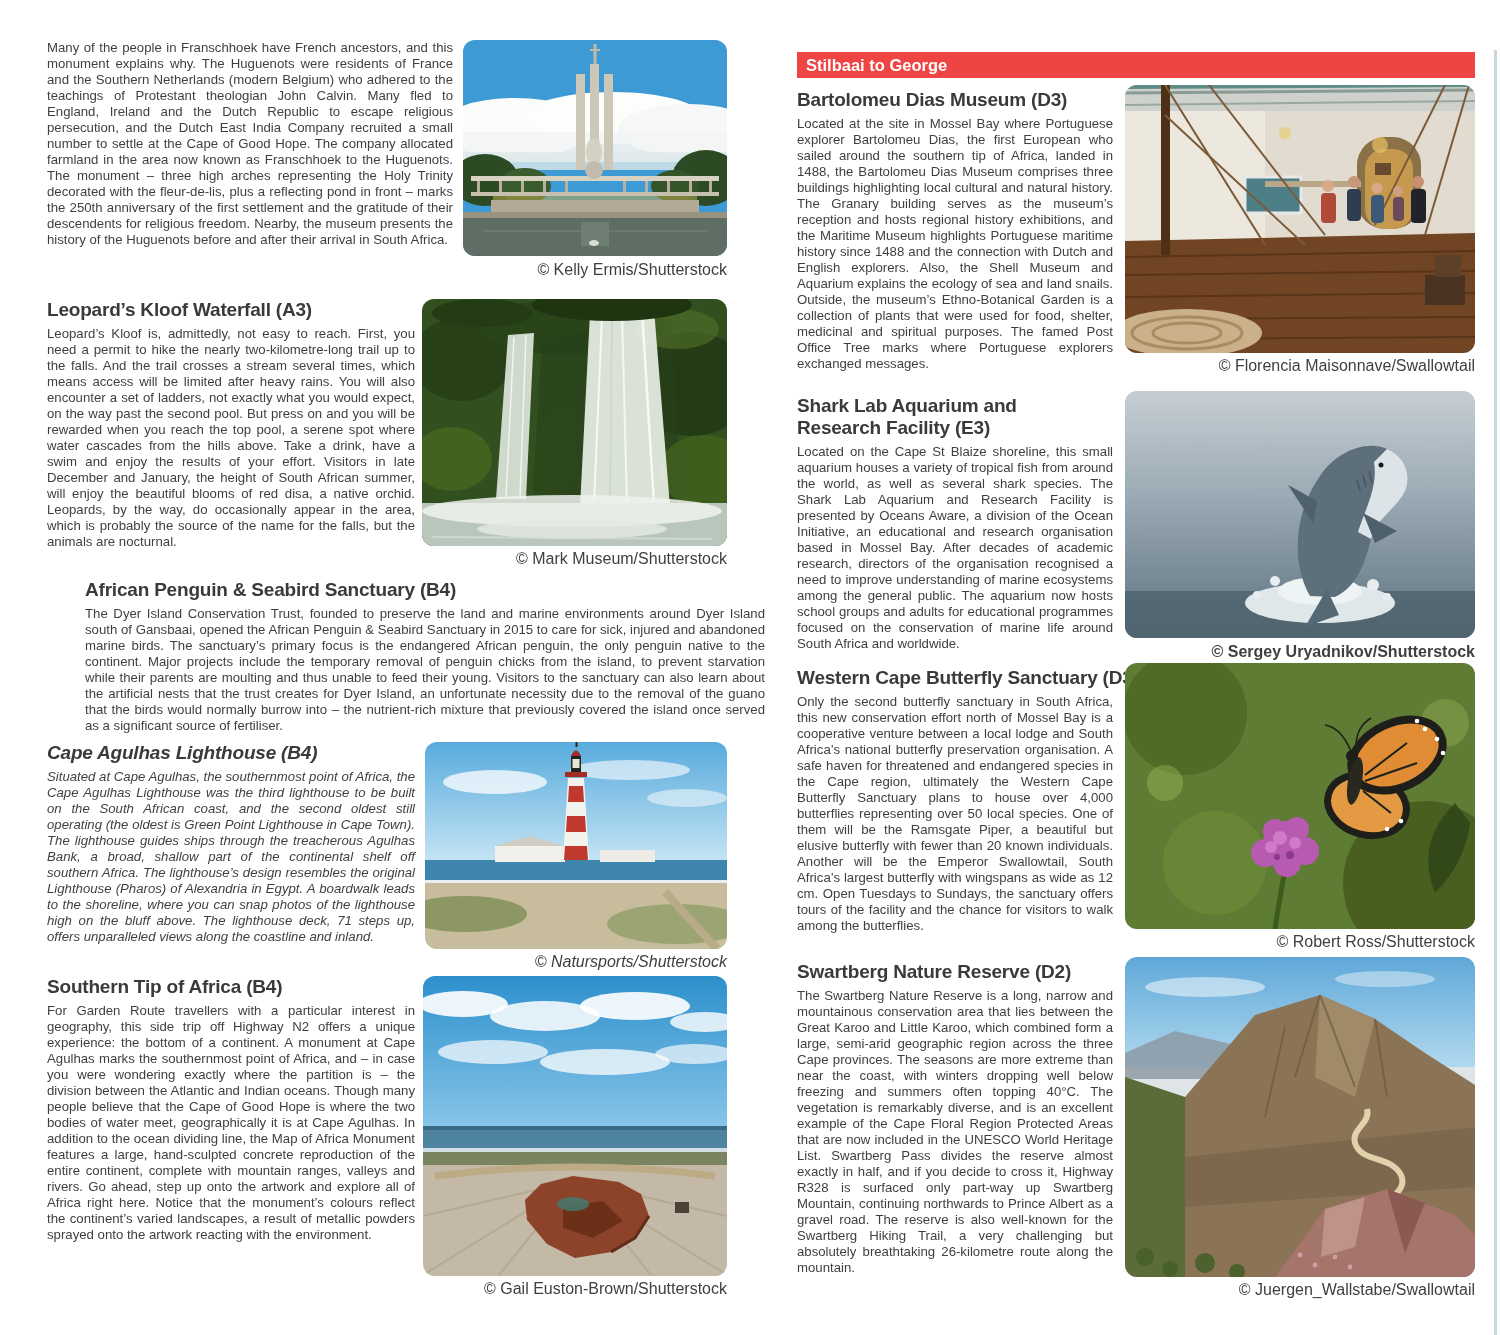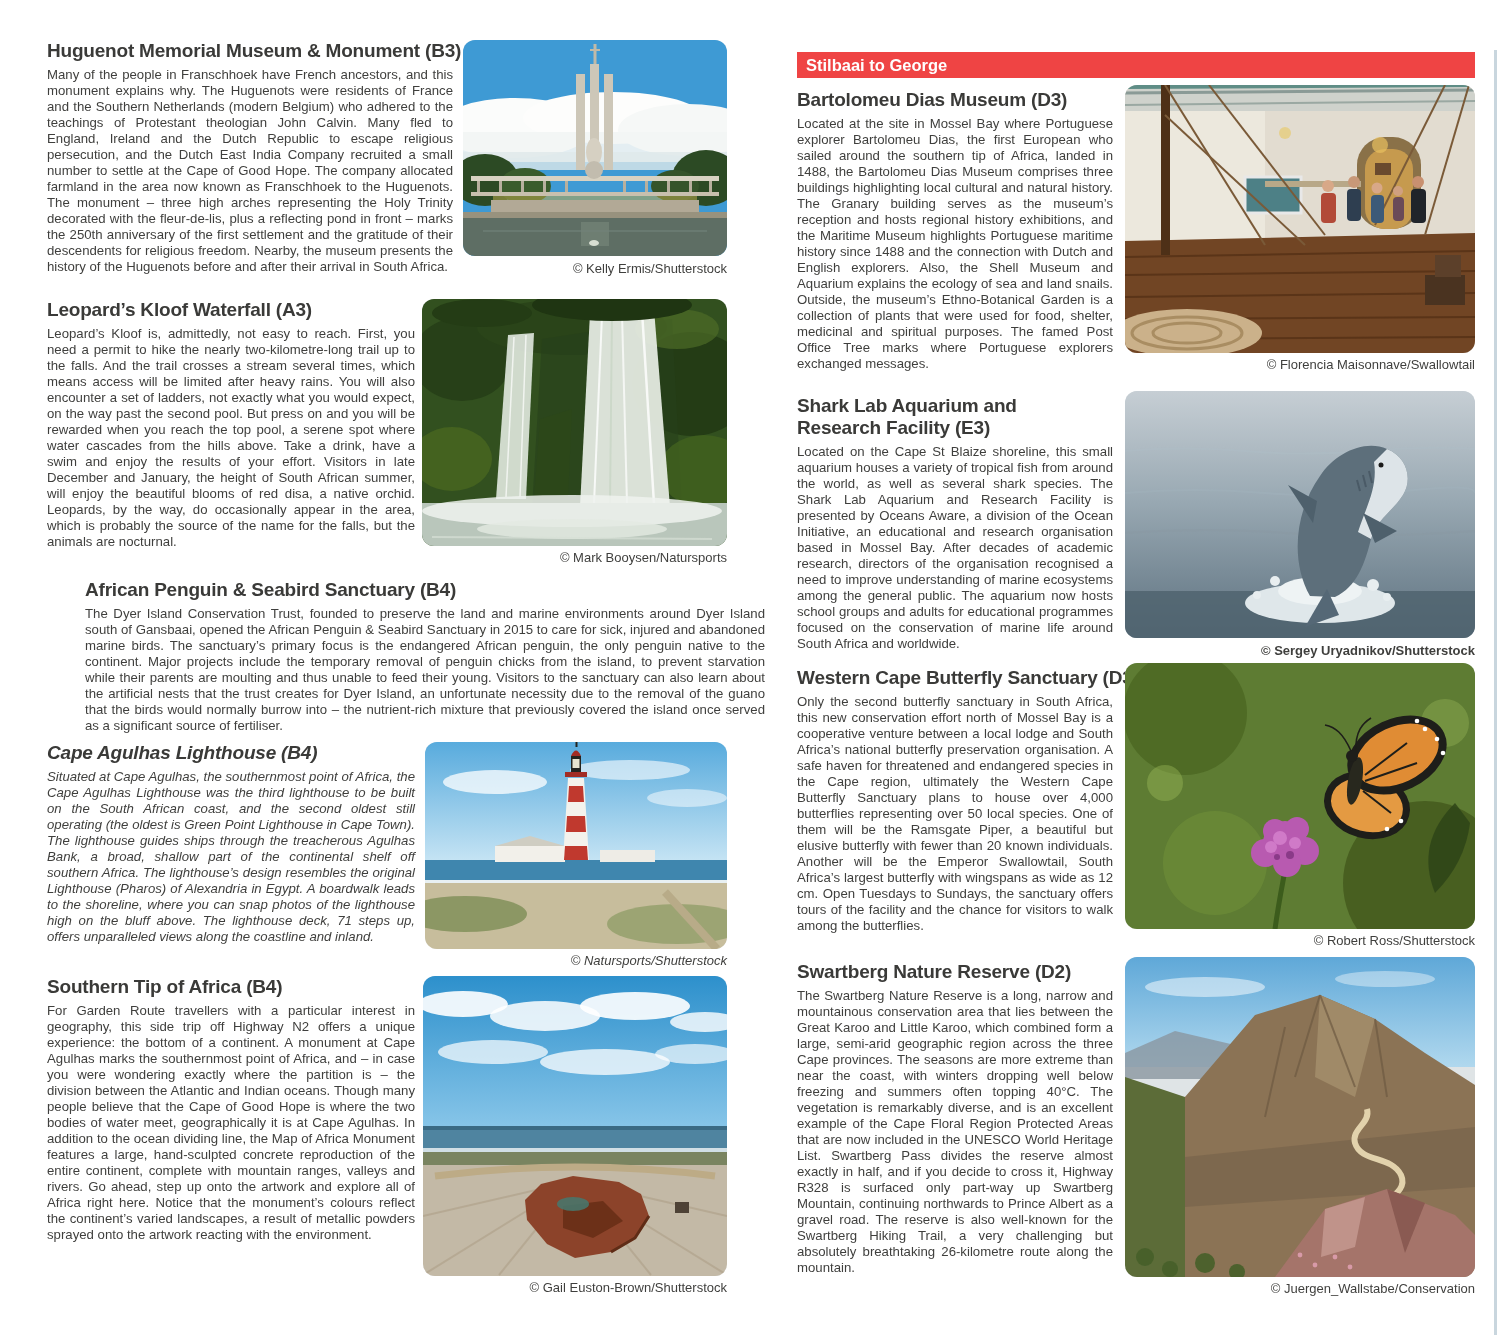--- a/index.html
+++ b/index.html
@@ -11,40 +11,39 @@
   .banner{height:26px;background:#ef4444;color:#ffffff;font-weight:bold;
           font-size:16.5px;line-height:26px;padding-left:9px;box-sizing:border-box;
           margin-bottom:11px;}
   .section{position:relative;}
   .section-title{font-weight:bold;font-size:19px;line-height:22px;color:#3a3a38;
                  letter-spacing:-0.2px;margin:0 0 5px 0;white-space:pre;}
   .body-text{font-size:13.2px;line-height:16px;text-align:justify;color:#3f3f3d;}
   .photo{position:absolute;right:0;top:0;border-radius:12px;overflow:hidden;
          background:#dfe4e6;}
   .photo svg{display:block;}
-  .credit{position:absolute;right:0;font-size:13px;color:#3f3f3d;text-align:right;}
+  .credit{position:absolute;right:0;font-size:16px;color:#3f3f3d;text-align:right;}
   
   .s1 .body-text{width:406px;} .s1{min-height:259px;}
   .s2 .body-text{width:368px;} .s2{min-height:280px;}
   .s3 .body-text{width:680px;} .s3{min-height:163px;margin-left:38px;}
   .s4 .body-text{width:368px;} .s4{min-height:234px;font-style:italic;}
   .s5 .body-text{width:368px;} .s5{min-height:320px;}
   
   .rsec .body-text{width:316px;}
   .ra{min-height:306px;} .rb{min-height:272px;} .rc{min-height:294px;} .rd{min-height:330px;}
   .edge-strip{position:absolute;left:1494px;top:50px;width:3px;height:1285px;
               background:#c9d6de;}
 </style>
 </head>
 <body>
 
 <div class="col col-left">
 
   <div class="section s1">
-    <h2 class="section-title">Huguenot Memorial Museum &amp; Monument (B3)</h2>
     <div class="body-text">Many of the people in Franschhoek have French ancestors, and this monument explains why. The Huguenots were residents of France and the Southern Netherlands (modern Belgium) who adhered to the teachings of Protestant theologian John Calvin. Many fled to England, Ireland and the Dutch Republic to escape religious persecution, and the Dutch East India Company recruited a small number to settle at the Cape of Good Hope. The company allocated farmland in the area now known as Franschhoek to the Huguenots. The monument – three high arches representing the Holy Trinity decorated with the fleur-de-lis, plus a reflecting pond in front – marks the 250th anniversary of the first settlement and the gratitude of their descendents for religious freedom. Nearby, the museum presents the history of the Huguenots before and after their arrival in South Africa.</div>
     <div class="photo" style="width:264px;height:216px;top:0;">
       <svg viewBox="0 0 264 216" width="264" height="216">
         <rect width="264" height="216" fill="#3e9ad4"></rect>
         <ellipse cx="52" cy="88" rx="78" ry="30" fill="#fbfcfb"></ellipse>
         <ellipse cx="150" cy="78" rx="90" ry="26" fill="#fdfdfc"></ellipse>
         <ellipse cx="225" cy="90" rx="70" ry="26" fill="#f6f8f7"></ellipse>
         <rect y="92" width="264" height="30" fill="#f2f5f4" opacity="0.92"></rect>
         <rect y="112" width="264" height="18" fill="#dfe8ea" opacity="0.8"></rect>
         <ellipse cx="22" cy="140" rx="34" ry="26" fill="#2c4a24"></ellipse>
@@ -107,21 +106,21 @@
         <line x1="104" y1="36" x2="98" y2="198" stroke="#ffffff" stroke-width="1.5" opacity="0.7"></line>
         <polygon points="118,120 150,110 146,200 112,200" fill="#2c4719" opacity="0.9"></polygon>
         <ellipse cx="190" cy="6" rx="80" ry="16" fill="#1f3512"></ellipse>
         <ellipse cx="60" cy="14" rx="50" ry="14" fill="#243c15"></ellipse>
         <rect y="204" width="305" height="43" fill="#b9c6bb"></rect>
         <ellipse cx="150" cy="212" rx="150" ry="16" fill="#eef2ee" opacity="0.85"></ellipse>
         <ellipse cx="150" cy="230" rx="95" ry="10" fill="#e4eae2" opacity="0.8"></ellipse>
         <line x1="10" y1="238" x2="290" y2="240" stroke="#d7e0d6" stroke-width="2" opacity="0.7"></line>
       </svg>
     </div>
-    <div class="credit" style="top:251px;width:305px;">© Mark Booysen/Natursports</div>
+    <div class="credit" style="top:251px;width:305px;">© Mark Museum/Shutterstock</div>
   </div>
 
   <div class="section s3">
     <h2 class="section-title">African Penguin &amp; Seabird Sanctuary (B4)</h2>
     <div class="body-text">The Dyer Island Conservation Trust, founded to preserve the land and marine environments around Dyer Island south of Gansbaai, opened the African Penguin &amp; Seabird Sanctuary in 2015 to care for sick, injured and abandoned marine birds. The sanctuary’s primary focus is the endangered African penguin, the only penguin native to the continent. Major projects include the temporary removal of penguin chicks from the island, to prevent starvation while their parents are moulting and thus unable to feed their young. Visitors to the sanctuary can also learn about the artificial nests that the trust creates for Dyer Island, an unfortunate necessity due to the removal of the guano that the birds would normally burrow into – the nutrient-rich mixture that previously covered the island once served as a significant source of fertiliser.</div>
   </div>
 
   <div class="section s4">
     <h2 class="section-title">Cape Agulhas Lighthouse (B4)</h2>
     <div class="body-text">Situated at Cape Agulhas, the southernmost point of Africa, the Cape Agulhas Lighthouse was the third lighthouse to be built on the South African coast, and the second oldest still operating (the oldest is Green Point Lighthouse in Cape Town). The lighthouse guides ships through the treacherous Agulhas Bank, a broad, shallow part of the continental shelf off southern Africa. The lighthouse’s design resembles the original Lighthouse (Pharos) of Alexandria in Egypt. A boardwalk leads to the shoreline, where you can snap photos of the lighthouse high on the bluff above. The lighthouse deck, 71 steps up, offers unparalleled views along the coastline and inland.</div>
@@ -393,18 +392,18 @@
             <circle cx="225" cy="310" r="2.4"></circle>
           </g>
         <g fill="#46602a" opacity="0.9">
           <circle cx="20" cy="300" r="9"></circle>
             <circle cx="45" cy="312" r="8"></circle>
             <circle cx="80" cy="306" r="10"></circle>
             <circle cx="112" cy="315" r="8"></circle>
         </g>
       </svg>
     </div>
-    <div class="credit" style="top:320px;width:350px;">© Juergen_Wallstabe/Conservation</div>
+    <div class="credit" style="top:320px;width:350px;">© Juergen_Wallstabe/Swallowtail</div>
   </div>
 
 </div>
 
 <div class="edge-strip"></div>
 
 </body></html>

